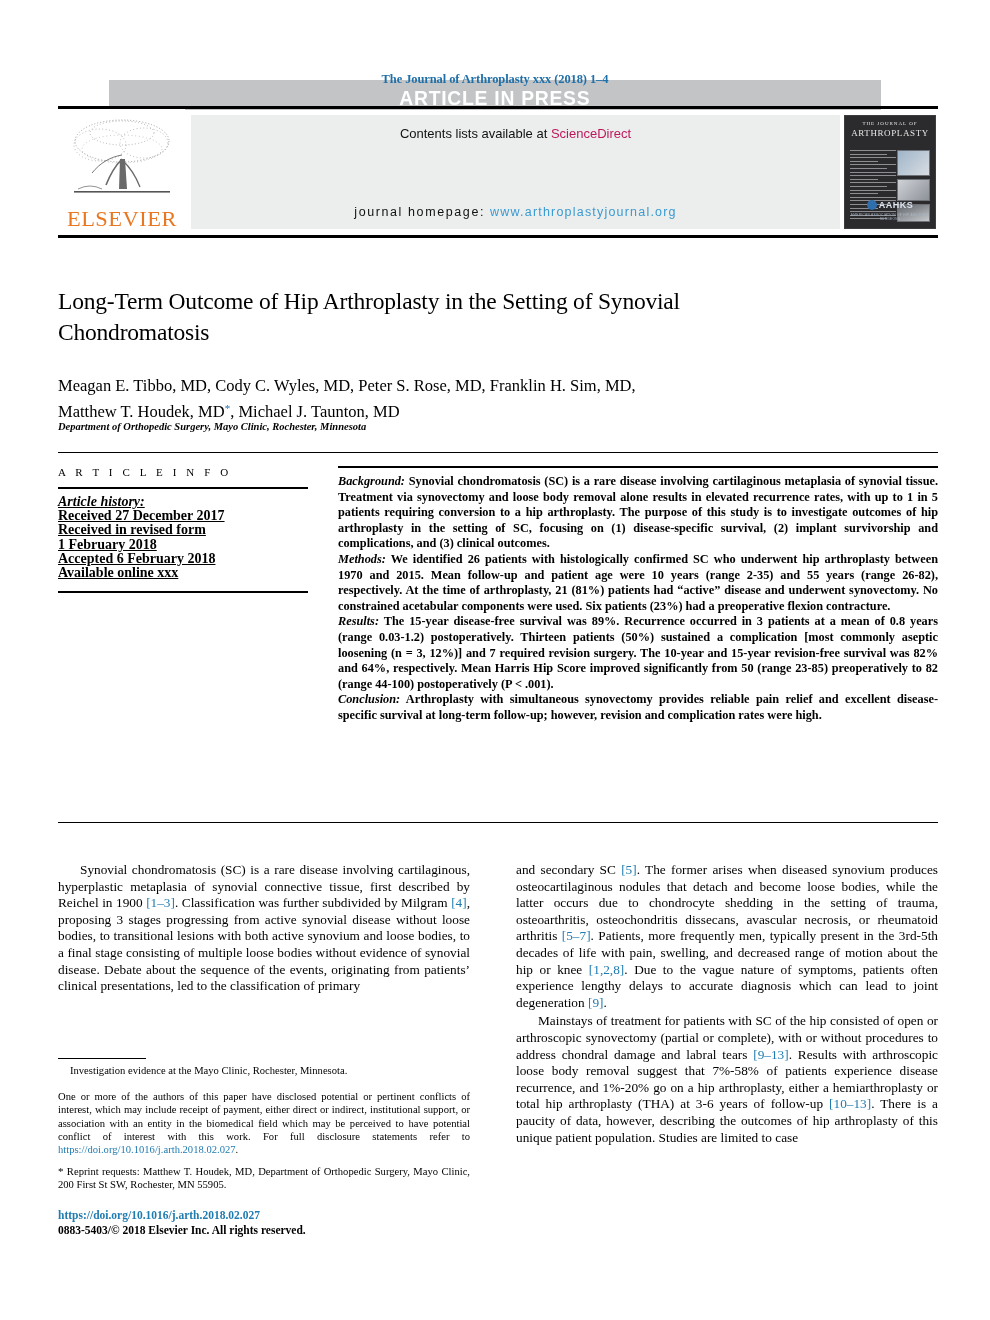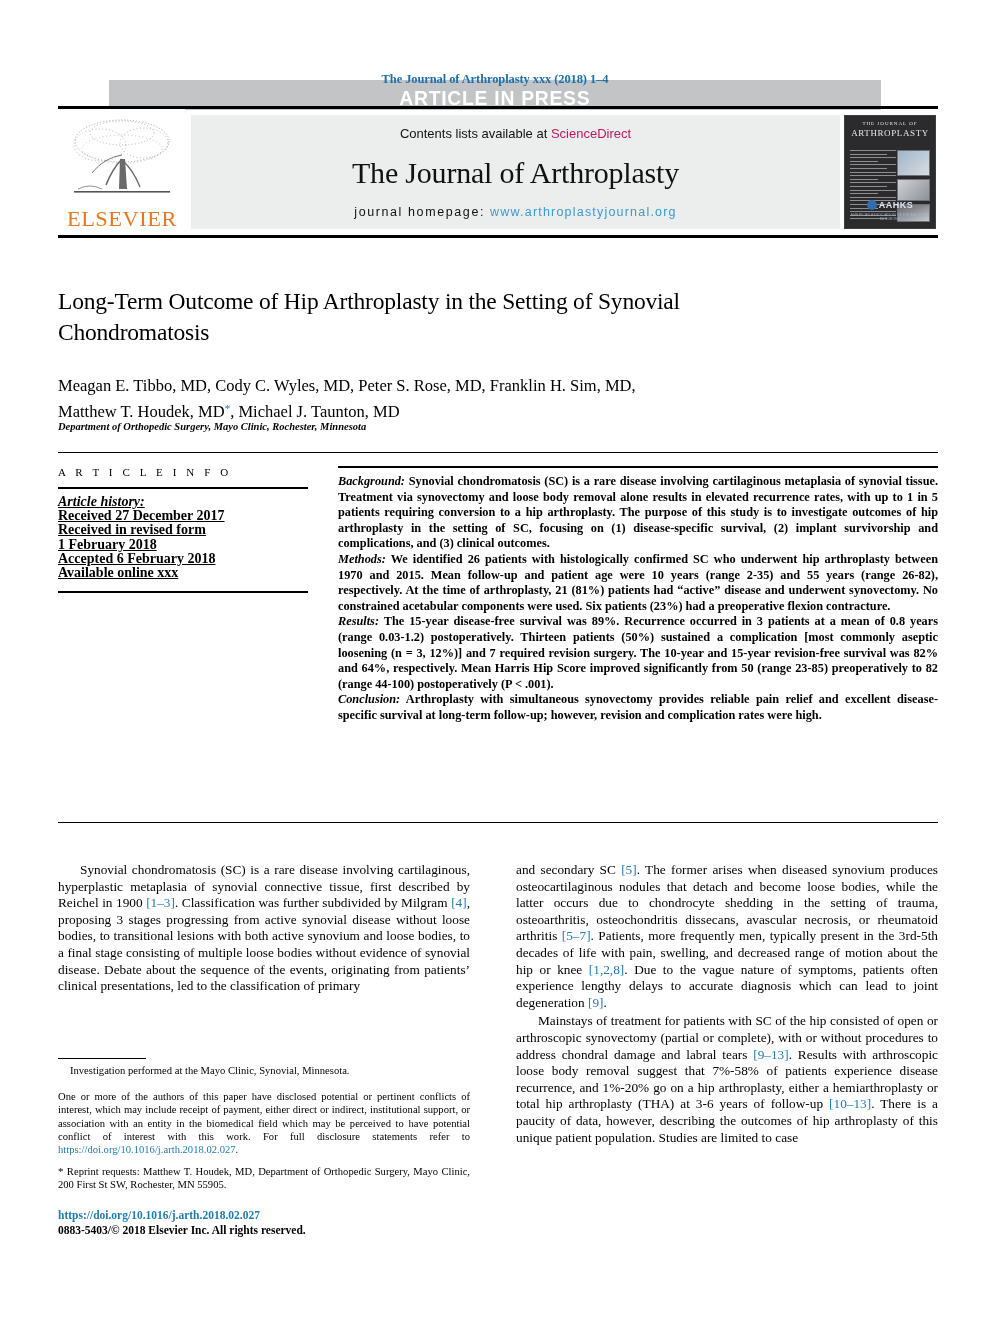--- a/index.html
+++ b/index.html
@@ -311,21 +311,20 @@
         <rect x="4" y="76" width="96" height="1.6" fill="#555"></rect>
       </g>
     </svg>
     <div class="elsevier-word">ELSEVIER</div>
   </div>
 
   <div class="masthead-center">
     <div class="contents-line">
       <span>Contents lists available at </span><a class="sd-link" href="#" style="text-decoration:none">ScienceDirect</a>
     </div>
-    <div class="journal-title">The Journal of Arthroplasty</div>
     <div class="homepage-line">
       <span>journal homepage: </span><a class="homepage-url" href="#" style="text-decoration:none">www.arthroplastyjournal.org</a>
     </div>
   </div>
 
   <div class="cover-thumb">
     <div class="cover-head">
       <span class="l1">THE JOURNAL OF</span>
       <span class="l2">ARTHROPLASTY</span>
     </div>
@@ -412,21 +411,21 @@
   <p class="body-p"><span>Synovial chondromatosis (SC) is a rare disease involving cartilaginous, hyperplastic metaplasia of synovial connective tissue, first described by Reichel in 1900 </span><span class="ref">[1–3]</span><span>. Classification was further subdivided by Milgram </span><span class="ref">[4]</span><span>, proposing 3 stages progressing from active synovial disease without loose bodies, to transitional lesions with both active synovium and loose bodies, to a final stage consisting of multiple loose bodies without evidence of synovial disease. Debate about the sequence of the events, originating from patients’ clinical presentations, led to the classification of primary</span></p>
 </div>
 
 <div class="body-right">
   <p class="body-p" style="text-indent:0"><span>and secondary SC </span><span class="ref">[5]</span><span>. The former arises when diseased synovium produces osteocartilaginous nodules that detach and become loose bodies, while the latter occurs due to chondrocyte shedding in the setting of trauma, osteoarthritis, osteochondritis dissecans, avascular necrosis, or rheumatoid arthritis </span><span class="ref">[5–7]</span><span>. Patients, more frequently men, typically present in the 3rd-5th decades of life with pain, swelling, and decreased range of motion about the hip or knee </span><span class="ref">[1,2,8]</span><span>. Due to the vague nature of symptoms, patients often experience lengthy delays to accurate diagnosis which can lead to joint degeneration </span><span class="ref">[9]</span><span>.</span></p>
   <p class="body-p"><span>Mainstays of treatment for patients with SC of the hip consisted of open or arthroscopic synovectomy (partial or complete), with or without procedures to address chondral damage and labral tears </span><span class="ref">[9–13]</span><span>. Results with arthroscopic loose body removal suggest that 7%-58% of patients experience disease recurrence, and 1%-20% go on a hip arthroplasty, either a hemiarthroplasty or total hip arthroplasty (THA) at 3-6 years of follow-up </span><span class="ref">[10–13]</span><span>. There is a paucity of data, however, describing the outcomes of hip arthroplasty of this unique patient population. Studies are limited to case</span></p>
 </div>
 
 <div class="foot-rule"></div>
 <div class="footnotes">
-  <p class="invest">Investigation performed at the Mayo Clinic, Synovial, Minnesota.</p>
+  <p class="invest">Investigation evidence at the Mayo Clinic, Rochester, Minnesota.</p>
   <p>
     <span>One or more of the authors of this paper have disclosed potential or pertinent conflicts of interest, which may include receipt of payment, either direct or indirect, institutional support, or association with an entity in the biomedical field which may be perceived to have potential conflict of interest with this work. For full disclosure statements refer to </span><a class="link" href="#" style="text-decoration:none">https://doi.org/10.1016/j.arth.2018.02.027</a><span>.</span>
   </p>
   <p class="reprint">
     <span class="fn-star">*</span><span> Reprint requests: Matthew T. Houdek, MD, Department of Orthopedic Surgery, Mayo Clinic, 200 First St SW, Rochester, MN 55905.</span>
   </p>
 </div>
 
 <div class="doi-block">
   <a class="doi" href="#" style="text-decoration:none">https://doi.org/10.1016/j.arth.2018.02.027</a><br>

